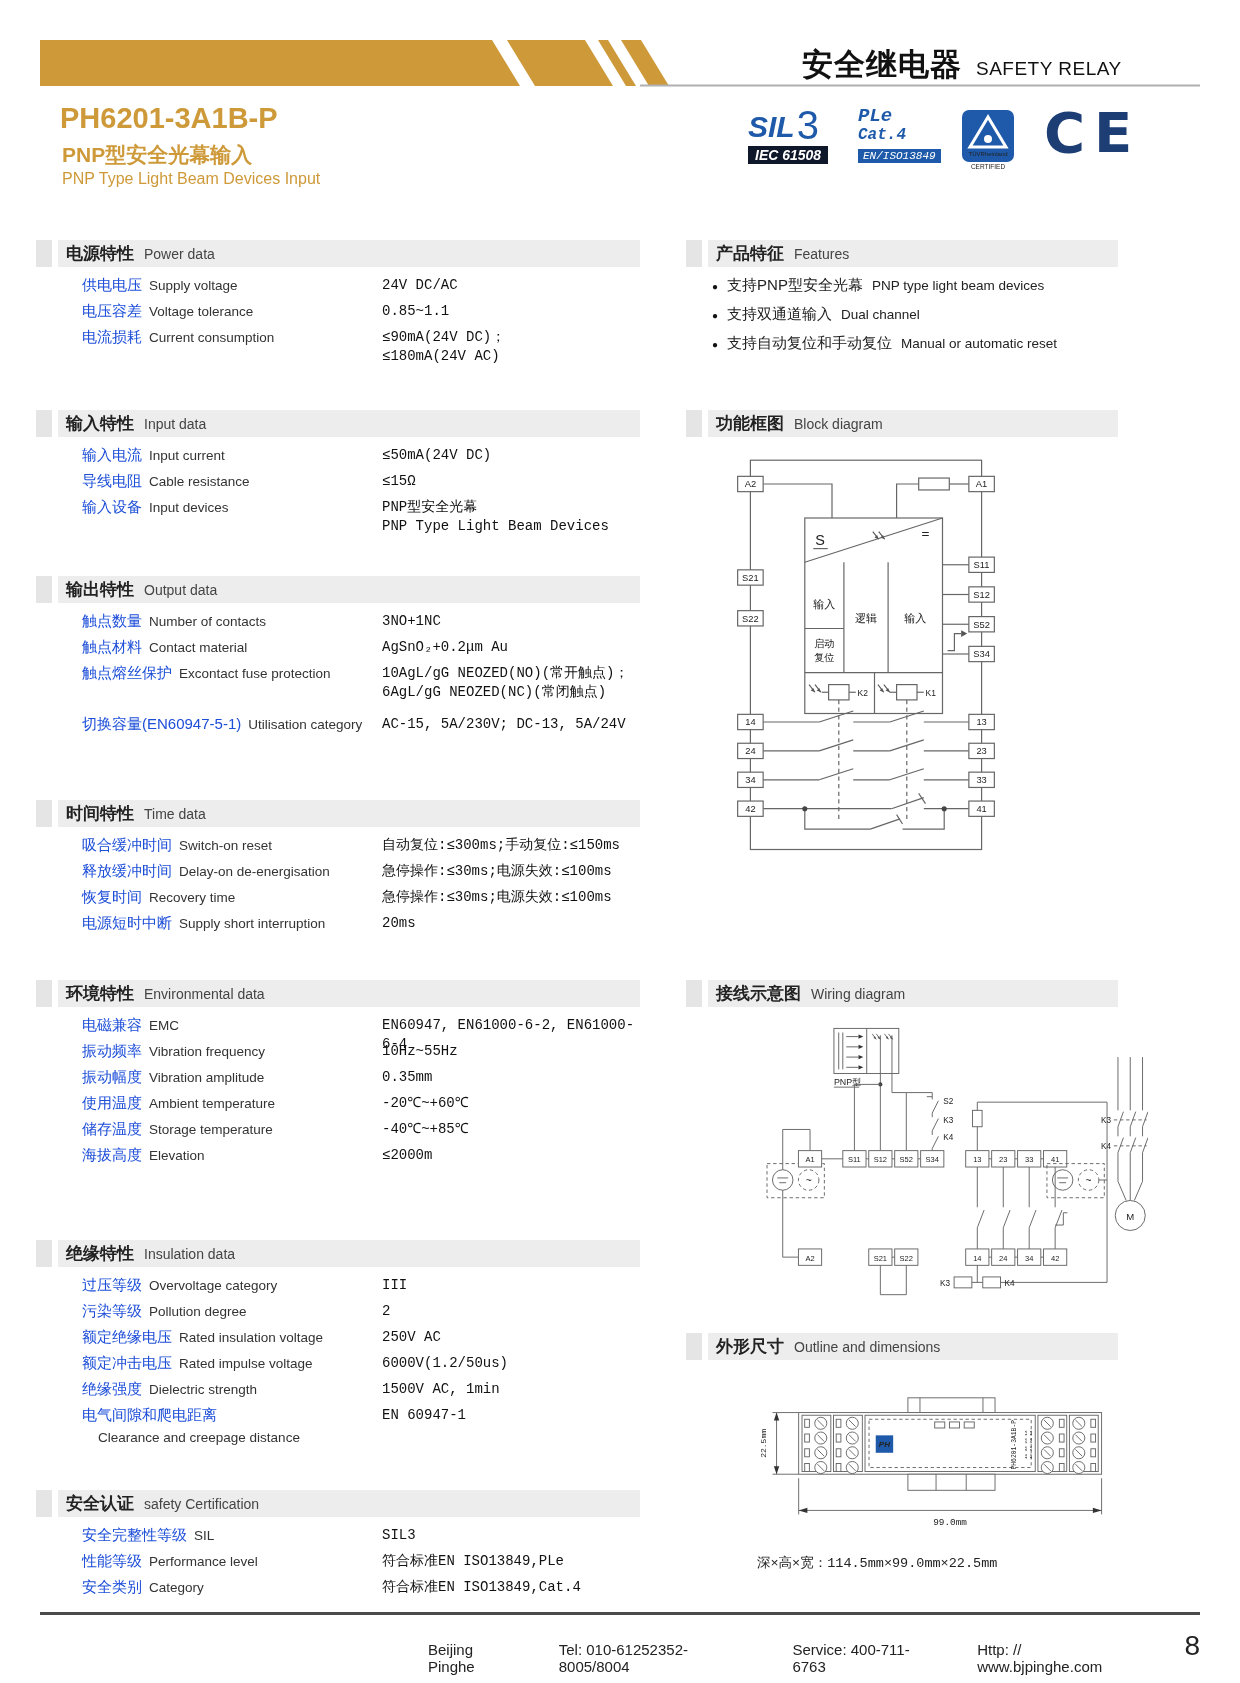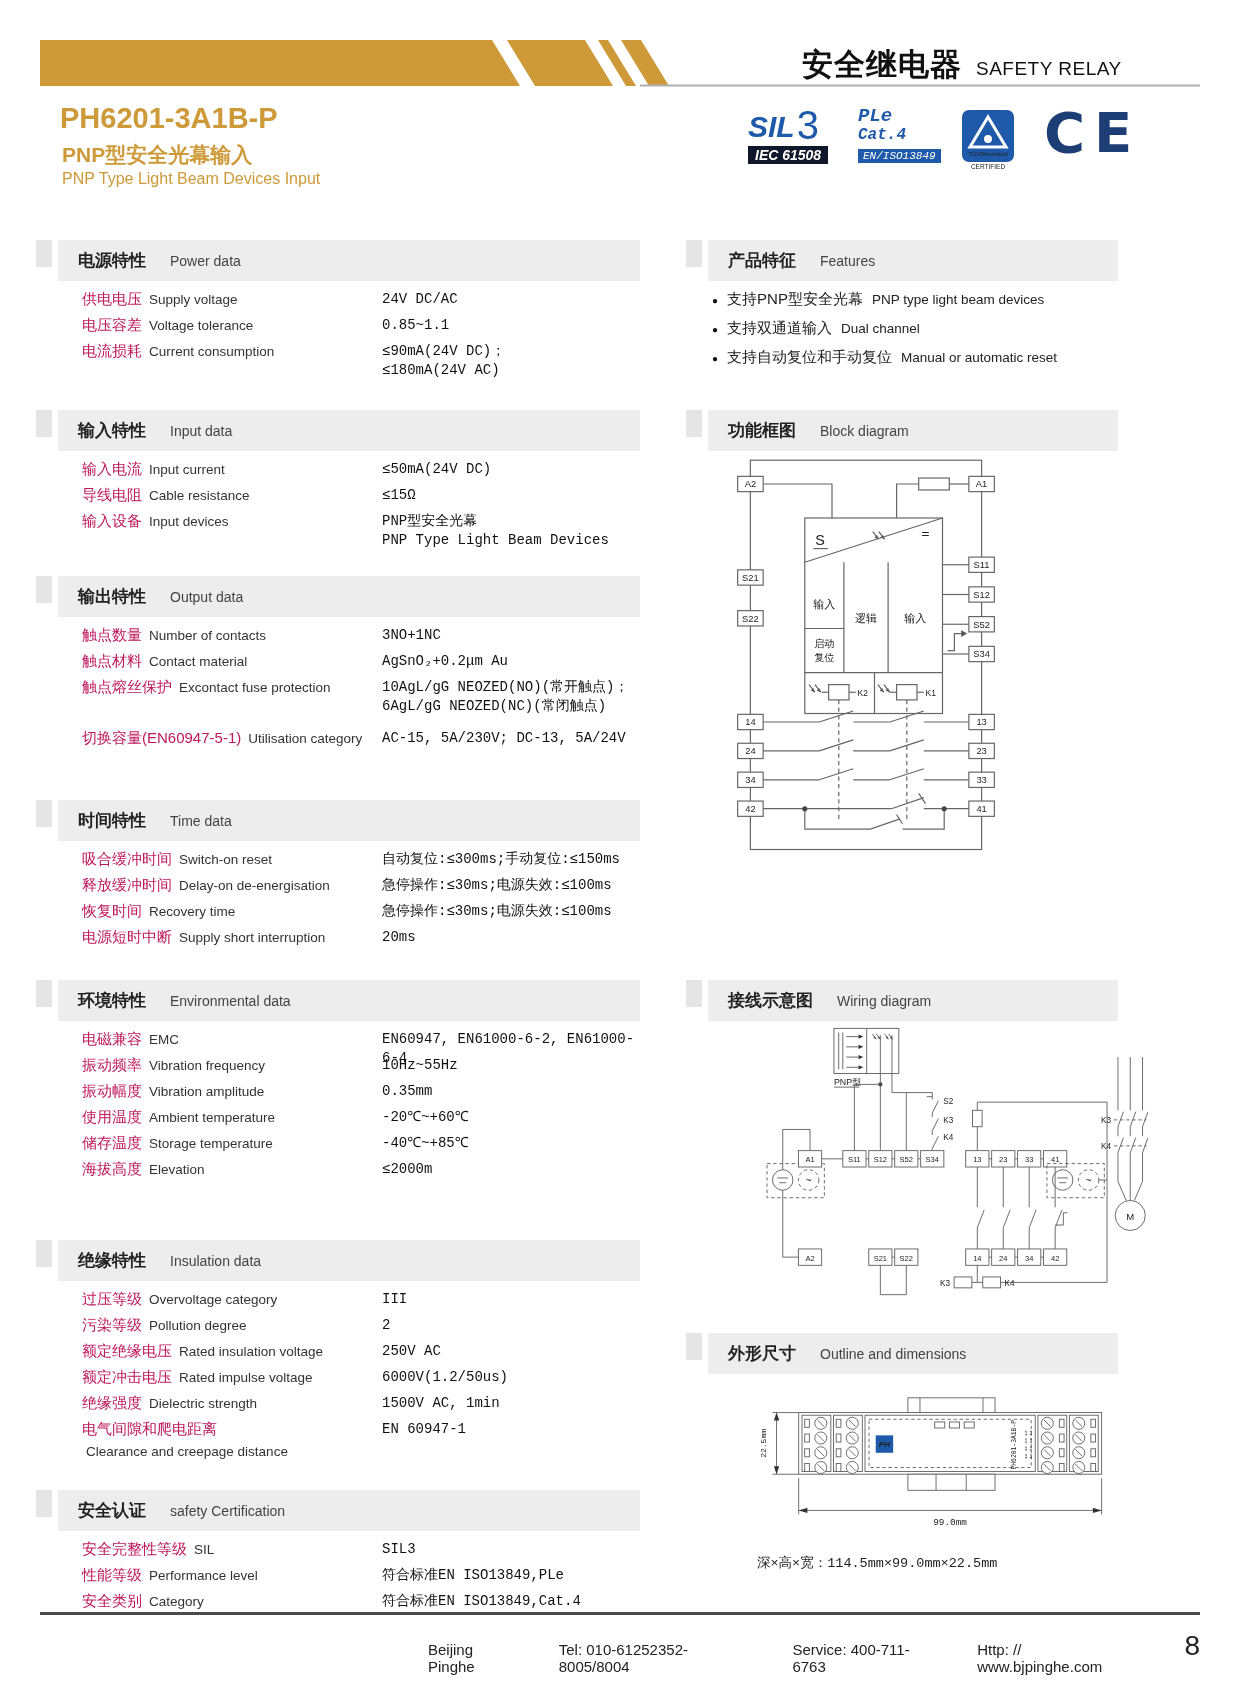--- a/index.html
+++ b/index.html
@@ -29,31 +29,31 @@
   .ple-2{font-size:16px;font-weight:bold;line-height:1.1}
   .ple-badge{margin-top:5px;background:#1E5AA9;color:#fff;font-size:11px;padding:1px 5px;display:inline-block}
   .tuv{position:absolute;left:962px;top:110px}
   .ce{position:absolute;left:1044px;top:100px;font-size:56px;font-weight:bold;color:#1D3E75;
       letter-spacing:9px;font-family:"DejaVu Sans",sans-serif}
 
   
   .sec{position:absolute;width:582px}
   .lsec{left:58px}
   .rsec{left:708px;width:410px}
-  .sec-head{height:41px;background:#EDEDED;display:flex;align-items:center;gap:24px;
-            padding-left:20px;position:relative}
+  .sec-head{height:27px;background:#EDEDED;display:flex;align-items:center;gap:10px;
+            padding-left:8px;position:relative}
   .sec-head::before{content:"";position:absolute;left:-22px;top:0;width:16px;height:27px;background:#E5E5E5}
   .h-cn{font-size:17px;font-weight:bold;color:#222}
   .h-en{font-size:14px;color:#444}
   .rows{padding-top:9px}
   .row{position:relative;padding:0 0 7px 24px;min-height:19px}
   .row.h2{min-height:44px}
-  .lab-cn{font-size:15px;color:#be185d}
+  .lab-cn{font-size:15px;color:#1d4ed8}
   .lab-en{font-size:13.5px;color:#333;margin-left:7px}
-  .row.stack .lab-en{display:block;margin-left:4px;margin-top:5px}
+  .row.stack .lab-en{display:block;margin-left:16px;margin-top:5px}
   .val{position:absolute;left:324px;top:0;font-family:"Liberation Mono",monospace;
        font-size:14px;color:#111;white-space:pre-line;line-height:19px}
 
   .feat{display:flex;align-items:baseline;gap:9px;padding:0 0 10px 4px}
   .feat-dot{font-size:10px;color:#111}
   .feat-cn{font-size:15px;color:#222}
   .feat-en{font-size:13.5px;color:#222}
 
   .dsvg{position:absolute}
   svg text{font-family:"Liberation Sans",sans-serif;fill:#222}

